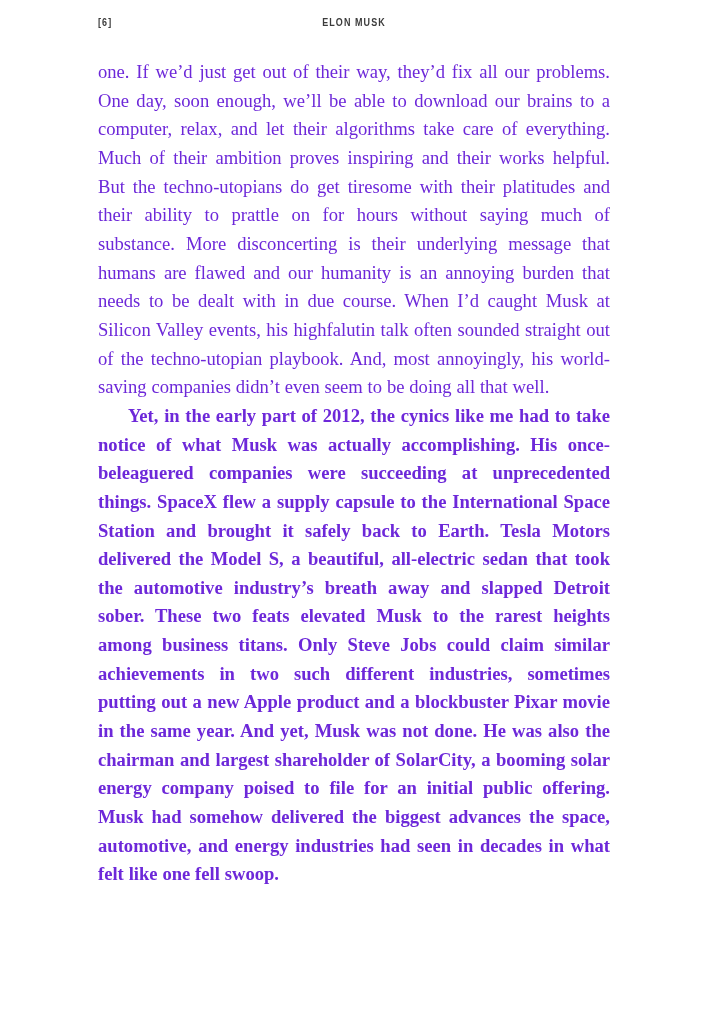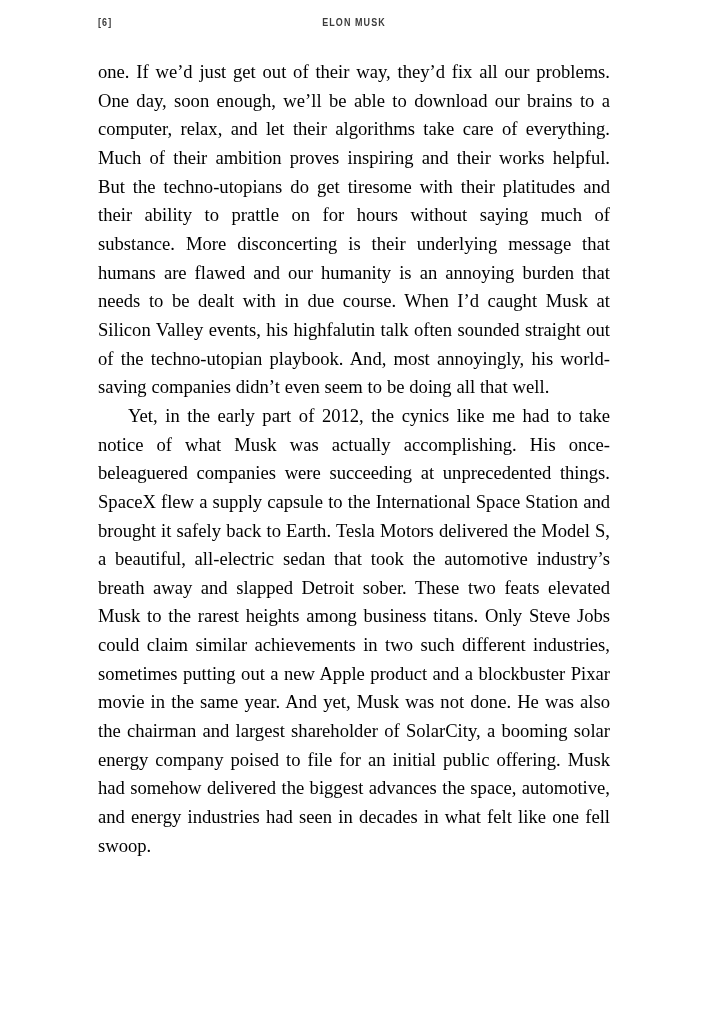--- a/index.html
+++ b/index.html
@@ -65,26 +65,27 @@
     top: 58px;
     width: 512px;
   }
 
   p.para {
     margin: 0;
     text-align: justify;
     text-justify: inter-word;
     font-size: 18.6px;
     line-height: 28.65px;
-    color: #000000;
+    color: #6d28d9;
     hyphens: manual;
     word-spacing: 0.01em;
   }
   p.para.indent {
     text-indent: 30px;
+    font-weight: bold;
   }
   p.para + p.para {
     margin-top: 0;
   }
   .ital {
     font-style: italic;
   }
 </style>
 </head>
 <body>

